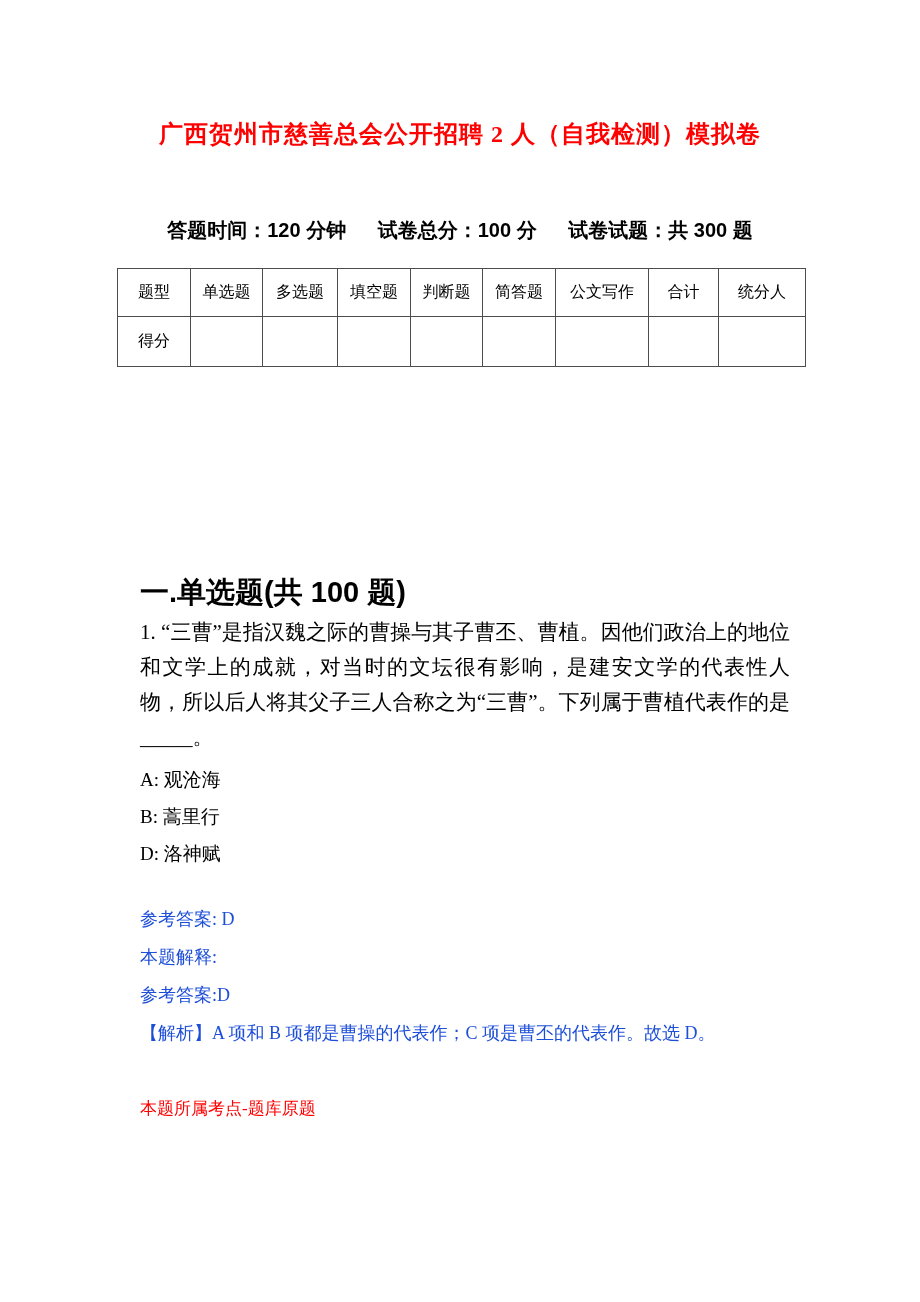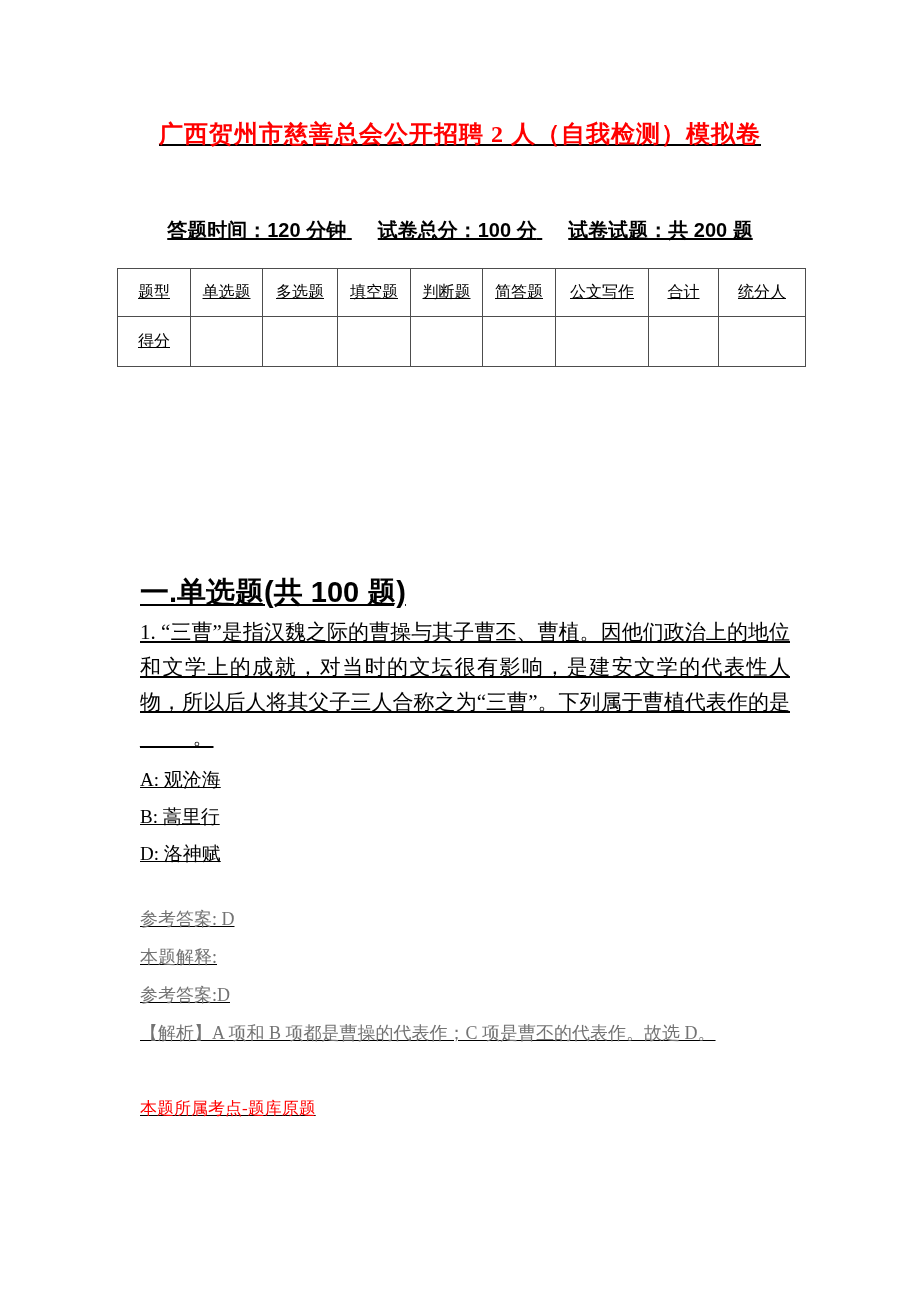--- a/index.html
+++ b/index.html
@@ -11,21 +11,20 @@
     width: 920px;
     height: 1302px;
     overflow: hidden;
     color: #000000;
     font-family: "Liberation Serif", "DejaVu Serif", serif;
   }
   .page {
     width: 920px;
     height: 1254px;
     position: relative;
-    text-decoration: underline;
   }
   .title {
     margin: 0;
     padding-top: 118px;
     text-align: center;
     font-size: 24px;
     line-height: 32px;
     font-weight: bold;
     color: #ff0000;
     font-family: "Liberation Serif", "DejaVu Serif", serif;
@@ -77,21 +76,21 @@
     text-justify: inter-ideograph;
   }
   .options {
     margin: 6px 0 8px 140px;
     font-size: 19px;
   }
   .option { line-height: 37px; }
 
   .answers {
     margin: 28px 130px 0 140px;
-    color: #737373;
+    color: #1d4ed8;
     font-size: 18px;
   }
   .answers p {
     margin: 0;
     line-height: 38px;
   }
   .source {
     margin: 38px 130px 0 140px;
     color: #ff0000;
     font-size: 17px;
@@ -101,21 +100,21 @@
 </head>
 <body>
 
 <div class="page">
 
   <h1 class="title">广西贺州市慈善总会公开招聘 2 人（自我检测）模拟卷</h1>
 
   <div class="meta">
     <span>答题时间：120 分钟</span>
     <span>试卷总分：100 分</span>
-    <span>试卷试题：共 200 题</span>
+    <span>试卷试题：共 300 题</span>
   </div>
 
   <table class="score-table">
     <colgroup>
       <col style="width:73px">
         <col style="width:72px">
         <col style="width:75px">
       <col style="width:73px">
         <col style="width:72px">
         <col style="width:73px">

